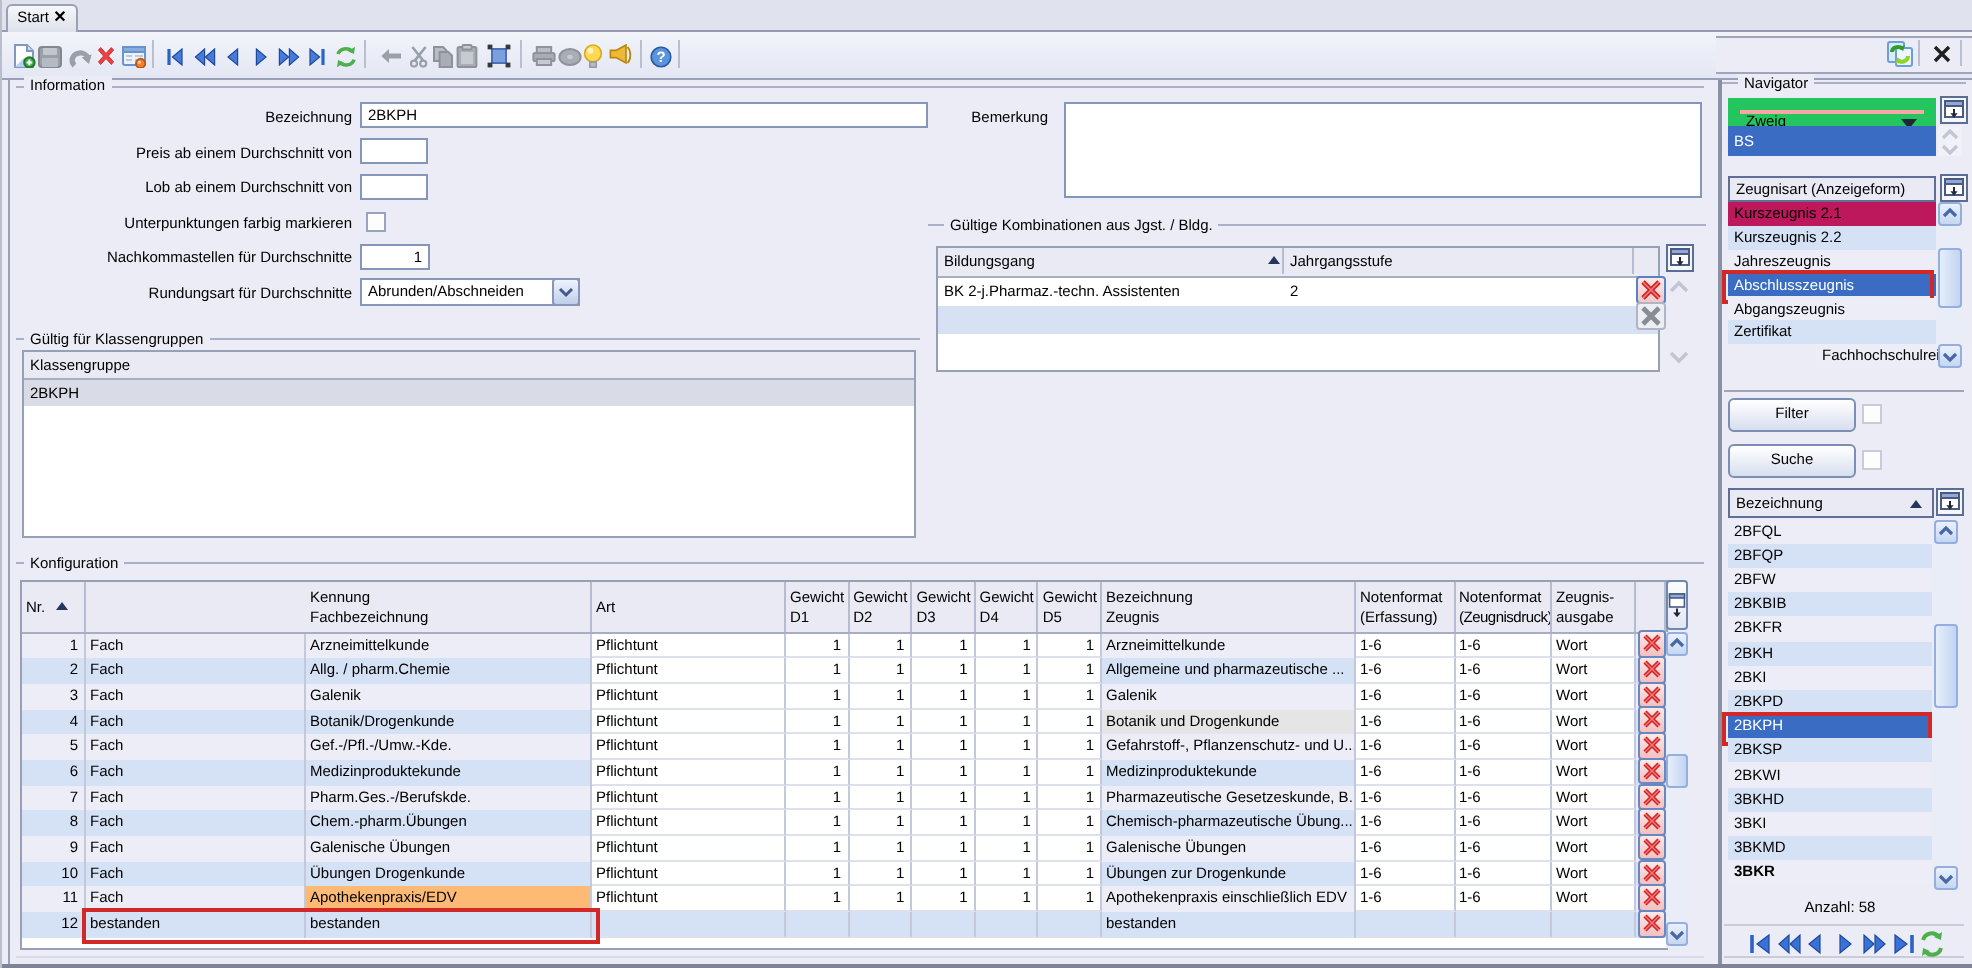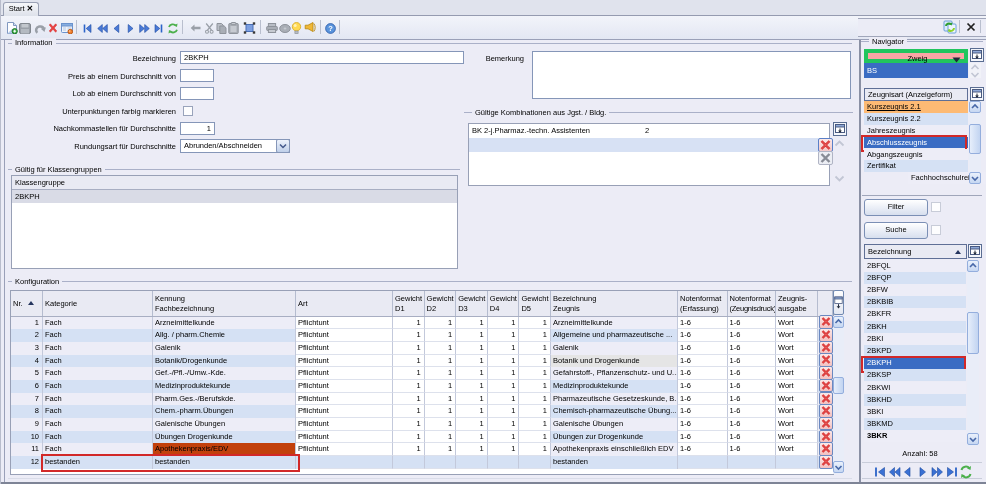--- a/index.html
+++ b/index.html
@@ -162,20 +162,27 @@
       </span>
   </div>
 
   <div class="lbl r" style="left:424px;top:54px;width:100px;">Bemerkung</div>
   <div class="inp" style="left:532px;top:51px;width:317px;height:46px;"></div>
 
   <div class="fsline" style="left:464px;top:112px;width:389px;"></div>
   <div class="fslbl" style="left:472px;top:107.5px;">Gültige Kombinationen aus Jgst. / Bldg.</div>
   <div id="kombi">
     <div class="abs" style="left:468px;top:123px;width:362px;height:63px;background:#fff;border:1px solid #98a0b6;box-sizing:border-box;">
+      <div style="position:relative;height:14px;background:#e9eaf3;border-bottom:1px solid #a8aec2;line-height:13px;">
+        <span style="position:absolute;left:3px;">Bildungsgang</span>
+        <span class="sortup" style="position:absolute;left:165px;top:4px;"></span>
+        <div style="position:absolute;left:172px;top:0;width:1px;height:13px;background:#b5bccf;"></div>
+        <span style="position:absolute;left:176px;">Jahrgangsstufe</span>
+        <div style="position:absolute;left:347px;top:0;width:1px;height:13px;background:#b5bccf;"></div>
+      </div>
       <div style="position:relative;height:14px;line-height:14px;">
         <span style="position:absolute;left:3px;">BK 2-j.Pharmaz.-techn. Assistenten</span>
         <span style="position:absolute;left:176px;">2</span>
       </div>
       <div style="position:relative;height:14px;background:#d7e1f4;"></div>
     </div>
 
     <div class="abs" style="left:818px;top:137.5px;width:13px;height:12px;border:1px solid #5a80c8;background:linear-gradient(#fbe9e9,#f3c8c8);border-radius:2px;">
         <svg width="13" height="12" viewBox="0 0 13 12">
           <path d="M2.5 2 L10.5 10 M10.5 2 L2.5 10" stroke="#d42020" stroke-width="2.4"></path>
@@ -209,21 +216,20 @@
     <div style="height:13px;background:#e9eaf3;border-bottom:1px solid #a8aec2;line-height:13px;padding-left:3px;">Klassengruppe</div>
     <div style="height:13px;background:#d9dbe6;line-height:13px;padding-left:3px;">2BKPH</div>
   </div>
 
   <div class="fsline" style="left:8px;top:281px;width:844px;"></div>
   <div class="fslbl" style="left:12px;top:276.5px;">Konfiguration</div>
   <div id="konfig">
     <div class="abs" style="left:10px;top:290px;width:822px;height:183px;background:#fff;border:1px solid #98a0b6;box-sizing:content-box;font-size:7.5px;">
       <div style="position:relative;height:24.5px;background:#e9eaf3;border-bottom:1px solid #a8aec2;line-height:10px;">
         <div style="position:absolute;left:0px;top:0;width:32px;height:24.5px;padding:2.5px 0 0 2px;box-sizing:border-box;overflow:hidden;white-space:nowrap;border-right:1px solid #b5bccf;padding-top:8px;">Nr. <span class="sortup" style="margin-left:3px;"></span></div>
-        <div style="position:absolute;left:32px;top:0;width:110px;height:24.5px;padding:2.5px 0 0 2px;box-sizing:border-box;overflow:hidden;white-space:nowrap;border-right:1px solid #b5bccf;padding-top:8px;">Kategorie</div>
         <div style="position:absolute;left:142px;top:0;width:143px;height:24.5px;padding:2.5px 0 0 2px;box-sizing:border-box;overflow:hidden;white-space:nowrap;border-right:1px solid #b5bccf;">Kennung<br>Fachbezeichnung</div>
         <div style="position:absolute;left:285px;top:0;width:97px;height:24.5px;padding:2.5px 0 0 2px;box-sizing:border-box;overflow:hidden;white-space:nowrap;border-right:1px solid #b5bccf;padding-top:8px;">Art</div>
         <div style="position:absolute;left:382px;top:0;width:31.6px;height:24.5px;padding:2.5px 0 0 2px;box-sizing:border-box;overflow:hidden;white-space:nowrap;border-right:1px solid #b5bccf;">Gewicht<br>D1</div>
         <div style="position:absolute;left:413.6px;top:0;width:31.6px;height:24.5px;padding:2.5px 0 0 2px;box-sizing:border-box;overflow:hidden;white-space:nowrap;border-right:1px solid #b5bccf;">Gewicht<br>D2</div>
         <div style="position:absolute;left:445.2px;top:0;width:31.6px;height:24.5px;padding:2.5px 0 0 2px;box-sizing:border-box;overflow:hidden;white-space:nowrap;border-right:1px solid #b5bccf;">Gewicht<br>D3</div>
         <div style="position:absolute;left:476.8px;top:0;width:31.6px;height:24.5px;padding:2.5px 0 0 2px;box-sizing:border-box;overflow:hidden;white-space:nowrap;border-right:1px solid #b5bccf;">Gewicht<br>D4</div>
         <div style="position:absolute;left:508.4px;top:0;width:31.6px;height:24.5px;padding:2.5px 0 0 2px;box-sizing:border-box;overflow:hidden;white-space:nowrap;border-right:1px solid #b5bccf;">Gewicht<br>D5</div>
         <div style="position:absolute;left:540px;top:0;width:127px;height:24.5px;padding:2.5px 0 0 2px;box-sizing:border-box;overflow:hidden;white-space:nowrap;border-right:1px solid #b5bccf;">Bezeichnung<br>Zeugnis</div>
         <div style="position:absolute;left:667px;top:0;width:49.5px;height:24.5px;padding:2.5px 0 0 2px;box-sizing:border-box;overflow:hidden;white-space:nowrap;border-right:1px solid #b5bccf;">Notenformat<br>(Erfassung)</div>
         <div style="position:absolute;left:716.5px;top:0;width:48.5px;height:24.5px;padding:2.5px 0 0 2px;box-sizing:border-box;overflow:hidden;white-space:nowrap;border-right:1px solid #b5bccf;">Notenformat<br><span style="letter-spacing:-0.25px;">(Zeugnisdruck)</span></div>
@@ -386,21 +392,21 @@
         <div style="position:absolute;left:508.4px;top:0;width:31.6px;height:12.7px;background:#ffffff;border-right:1px solid #c3c9db;border-bottom:1px solid #dde1ec;box-sizing:border-box;text-align:right;padding-right:3px;">1</div>
         <div style="position:absolute;left:540px;top:0;width:127px;height:12.7px;background:#d5e1f4;border-right:1px solid #c3c9db;box-sizing:border-box;padding-left:2px;overflow:hidden;white-space:nowrap;">Übungen zur Drogenkunde</div>
         <div style="position:absolute;left:667px;top:0;width:49.5px;height:12.7px;background:#ffffff;border-right:1px solid #c3c9db;border-bottom:1px solid #dde1ec;box-sizing:border-box;padding-left:2px;">1-6</div>
         <div style="position:absolute;left:716.5px;top:0;width:48.5px;height:12.7px;background:#ffffff;border-right:1px solid #c3c9db;border-bottom:1px solid #dde1ec;box-sizing:border-box;padding-left:2px;">1-6</div>
         <div style="position:absolute;left:765px;top:0;width:42px;height:12.7px;background:#ffffff;border-right:1px solid #c3c9db;border-bottom:1px solid #dde1ec;box-sizing:border-box;padding-left:2px;">Wort</div>
         <div style="position:absolute;left:807px;top:0;width:15px;height:12.7px;background:#d5e1f4;box-sizing:border-box;"></div>
       </div>
       <div style="position:relative;height:12.7px;line-height:12.6px;">
         <div style="position:absolute;left:0;top:0;width:32px;height:12.7px;background:#ededf7;border-right:1px solid #c3c9db;box-sizing:border-box;text-align:right;padding-right:3px;">11</div>
         <div style="position:absolute;left:32px;top:0;width:110px;height:12.7px;background:#ededf7;border-right:1px solid #c3c9db;box-sizing:border-box;padding-left:2px;">Fach</div>
-        <div style="position:absolute;left:142px;top:0;width:143px;height:12.7px;background:#c2410c;border-right:1px solid #c3c9db;box-sizing:border-box;padding-left:2px;">Apothekenpraxis/EDV</div>
+        <div style="position:absolute;left:142px;top:0;width:143px;height:12.7px;background:#fdba74;border-right:1px solid #c3c9db;box-sizing:border-box;padding-left:2px;">Apothekenpraxis/EDV</div>
         <div style="position:absolute;left:285px;top:0;width:97px;height:12.7px;background:#ffffff;border-right:1px solid #c3c9db;border-bottom:1px solid #dde1ec;box-sizing:border-box;padding-left:2px;">Pflichtunt</div>
         <div style="position:absolute;left:382.0px;top:0;width:31.6px;height:12.7px;background:#ffffff;border-right:1px solid #c3c9db;border-bottom:1px solid #dde1ec;box-sizing:border-box;text-align:right;padding-right:3px;">1</div>
         <div style="position:absolute;left:413.6px;top:0;width:31.6px;height:12.7px;background:#ffffff;border-right:1px solid #c3c9db;border-bottom:1px solid #dde1ec;box-sizing:border-box;text-align:right;padding-right:3px;">1</div>
         <div style="position:absolute;left:445.2px;top:0;width:31.6px;height:12.7px;background:#ffffff;border-right:1px solid #c3c9db;border-bottom:1px solid #dde1ec;box-sizing:border-box;text-align:right;padding-right:3px;">1</div>
         <div style="position:absolute;left:476.8px;top:0;width:31.6px;height:12.7px;background:#ffffff;border-right:1px solid #c3c9db;border-bottom:1px solid #dde1ec;box-sizing:border-box;text-align:right;padding-right:3px;">1</div>
         <div style="position:absolute;left:508.4px;top:0;width:31.6px;height:12.7px;background:#ffffff;border-right:1px solid #c3c9db;border-bottom:1px solid #dde1ec;box-sizing:border-box;text-align:right;padding-right:3px;">1</div>
         <div style="position:absolute;left:540px;top:0;width:127px;height:12.7px;background:#ededf7;border-right:1px solid #c3c9db;box-sizing:border-box;padding-left:2px;overflow:hidden;white-space:nowrap;">Apothekenpraxis einschließlich EDV</div>
         <div style="position:absolute;left:667px;top:0;width:49.5px;height:12.7px;background:#ffffff;border-right:1px solid #c3c9db;border-bottom:1px solid #dde1ec;box-sizing:border-box;padding-left:2px;">1-6</div>
         <div style="position:absolute;left:716.5px;top:0;width:48.5px;height:12.7px;background:#ffffff;border-right:1px solid #c3c9db;border-bottom:1px solid #dde1ec;box-sizing:border-box;padding-left:2px;">1-6</div>
         <div style="position:absolute;left:765px;top:0;width:42px;height:12.7px;background:#ffffff;border-right:1px solid #c3c9db;border-bottom:1px solid #dde1ec;box-sizing:border-box;padding-left:2px;">Wort</div>
@@ -531,21 +537,21 @@
         <path d="M11 8 C11 10.5 8 11.5 6 10.5" fill="none" stroke="#8fd42a" stroke-width="2"></path>
         <path d="M4.7 11.8 L5.6 8.8 L8.2 10.2z" fill="#8fd42a"></path>
       </svg>
     <div class="abs" style="left:959px;top:20px;width:1px;height:13px;background:#b9bfce;"></div>
     <svg class="abs" style="left:966px;top:22px;" width="10" height="10" viewBox="0 0 10 10">
         <path d="M1.5 1.5 L8.5 8.5 M8.5 1.5 L1.5 8.5" stroke="#202020" stroke-width="1.7"></path>
       </svg>
     <div class="abs" style="left:980px;top:20px;width:1px;height:13px;background:#b9bfce;"></div>
     <div class="fsline" style="left:861px;top:41px;width:122px;"></div>
     <div class="fslbl" style="left:869px;top:36.5px;">Navigator</div>
-    <div class="abs" style="left:864px;top:49px;width:104px;height:14px;background:#fca5a5;border:4px solid #22c55e;box-sizing:border-box;line-height:12px;padding-left:3px;text-align:center;">Zweig<svg style="position:absolute;right:3px;top:4px;" width="9" height="6" viewBox="0 0 9 6">
+    <div class="abs" style="left:864px;top:49px;width:104px;height:14px;background:#fca5a5;border:6px solid #22c55e;box-sizing:border-box;line-height:12px;padding-left:3px;">Zweig<svg style="position:absolute;right:3px;top:4px;" width="9" height="6" viewBox="0 0 9 6">
           <path d="M0.5 0.5 h8 L4.5 5.5z" fill="#202838"></path>
         </svg></div>
     <div class="gridbtn" style="left:970px;top:48px;">
         <svg width="12" height="12" viewBox="0 0 12 12">
           <rect x="1.5" y="1.5" width="9" height="8" fill="#fff" stroke="#4a5a80"></rect>
           <rect x="1.5" y="1.5" width="9" height="2.5" fill="#8ea8d8" stroke="#4a5a80"></rect>
           <path d="M6 5.5v2.8" stroke="#202838" stroke-width="1"></path>
           <path d="M4.2 7.6h3.6L6 9.9z" fill="#202838"></path>
         </svg>
       </div>
@@ -559,21 +565,21 @@
       </svg>
     <div class="abs" style="left:864px;top:88px;width:104px;height:13px;background:#e9eaf3;border:1px solid #5f6f96;box-sizing:border-box;line-height:11px;padding-left:3px;">Zeugnisart (Anzeigeform)</div>
     <div class="gridbtn" style="left:970px;top:87px;">
         <svg width="12" height="12" viewBox="0 0 12 12">
           <rect x="1.5" y="1.5" width="9" height="8" fill="#fff" stroke="#4a5a80"></rect>
           <rect x="1.5" y="1.5" width="9" height="2.5" fill="#8ea8d8" stroke="#4a5a80"></rect>
           <path d="M6 5.5v2.8" stroke="#202838" stroke-width="1"></path>
           <path d="M4.2 7.6h3.6L6 9.9z" fill="#202838"></path>
         </svg>
       </div>
-    <div class="abs" style="left:864px;top:100.9px;width:104px;height:11.9px;background:#fdba74;line-height:12px;padding-left:3px;box-sizing:border-box;text-decoration:underline;">Kurszeugnis 2.1</div>
+    <div class="abs" style="left:864px;top:100.9px;width:104px;height:11.9px;background:#be185d;line-height:12px;padding-left:3px;box-sizing:border-box;">Kurszeugnis 2.1</div>
     <div class="abs" style="left:864px;top:112.8px;width:104px;height:11.9px;background:#d5e1f4;line-height:12px;padding-left:3px;box-sizing:border-box;">Kurszeugnis 2.2</div>
     <div class="abs" style="left:864px;top:124.7px;width:104px;height:11.9px;background:#ededf7;line-height:12px;padding-left:3px;box-sizing:border-box;">Jahreszeugnis</div>
     <div class="abs" style="left:864px;top:136.6px;width:104px;height:11.9px;background:#3a6cc3;color:#fff;line-height:12px;padding-left:3px;box-sizing:border-box;">Abschlusszeugnis</div>
     <div class="abs" style="left:861px;top:135.1px;width:102px;height:13px;border:2px solid #d22828;"></div>
     <div class="abs" style="left:864px;top:148.5px;width:104px;height:11.9px;background:#ededf7;line-height:12px;padding-left:3px;box-sizing:border-box;">Abgangszeugnis</div>
     <div class="abs" style="left:864px;top:160.4px;width:104px;height:11.9px;background:#d5e1f4;line-height:12px;padding-left:3px;box-sizing:border-box;">Zertifikat</div>
     <div class="abs" style="left:864px;top:172.3px;width:104px;height:11.9px;background:#ededf7;line-height:12px;padding-left:3px;box-sizing:border-box;margin-left:44px;">Fachhochschulreife</div>
     <div class="abs" style="left:969px;top:101px;width:12px;height:83px;background:#e9edf8;"></div>
     <div class="abs" style="left:969px;top:101px;width:12px;height:12px;background:linear-gradient(#eaf1fc,#c6d7f2);border:1px solid #94aedd;border-radius:2px;box-sizing:border-box;">
         <svg width="10" height="10" viewBox="0 0 10 10">

